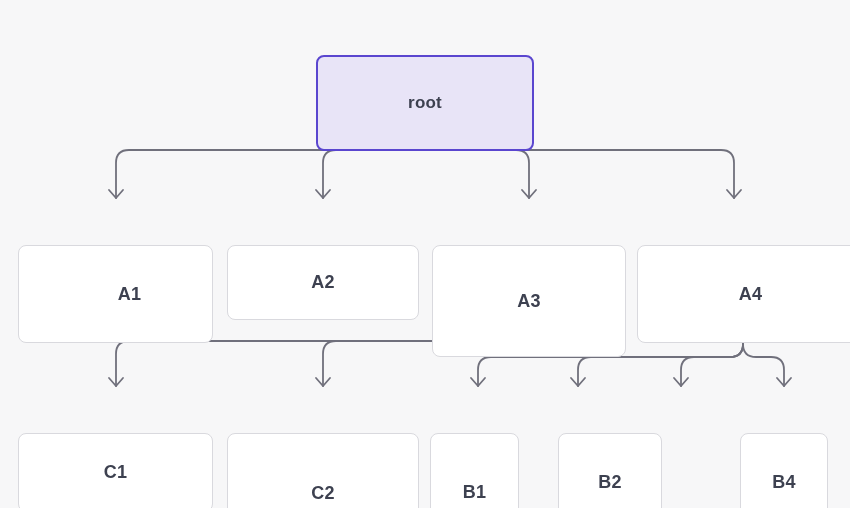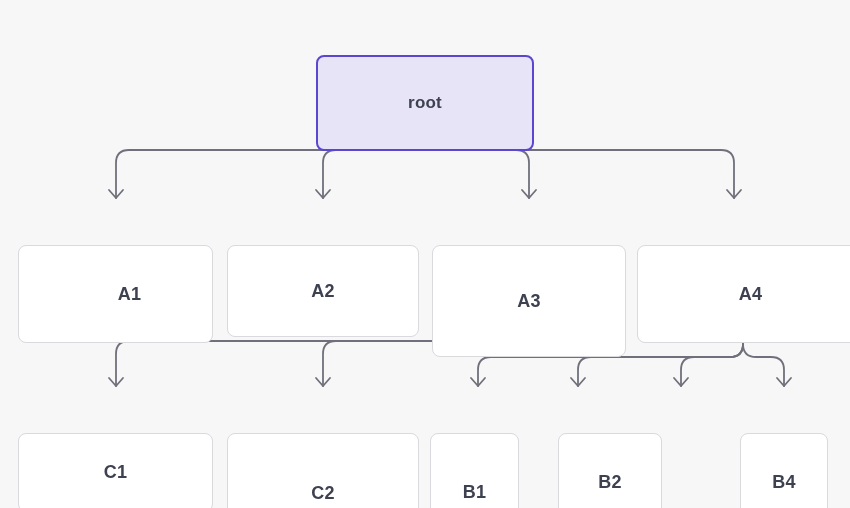--- a/index.html
+++ b/index.html
@@ -40,21 +40,21 @@
     margin-top: 40px;
   }
   .node.root {
     background: #e8e4f7;
     border: 2px solid #5a46cf;
     font-size: 17px;
   }
   
   .pos-root { left: 316px; top: 15px;  width: 218px; height: 96px; }
   .pos-a1   { left: 18px;  top: 205px; width: 195px; height: 98px; padding-left: 28px; }
-  .pos-a2   { left: 227px; top: 205px; width: 192px; height: 92px; }
+  .pos-a2   { left: 227px; top: 205px; width: 192px; height: 75px; }
   .pos-a3   { left: 432px; top: 205px; width: 194px; height: 112px; }
   .pos-a4   { left: 637px; top: 205px; width: 227px; height: 98px; }
   .pos-c1   { left: 18px;  top: 393px; width: 195px; height: 79px; }
   .pos-c2   { left: 227px; top: 393px; width: 192px; height: 120px; }
   .pos-b1   { left: 430px; top: 393px; width: 89px;  height: 118px; }
   .pos-b2   { left: 558px; top: 393px; width: 104px;  height: 98px; }
   .pos-b3   { left: 637px; top: 393px; width: 88px;  height: 98px; }
   .pos-b4   { left: 740px; top: 393px; width: 88px;  height: 98px; }
   .edge {
     stroke: #70707c;

